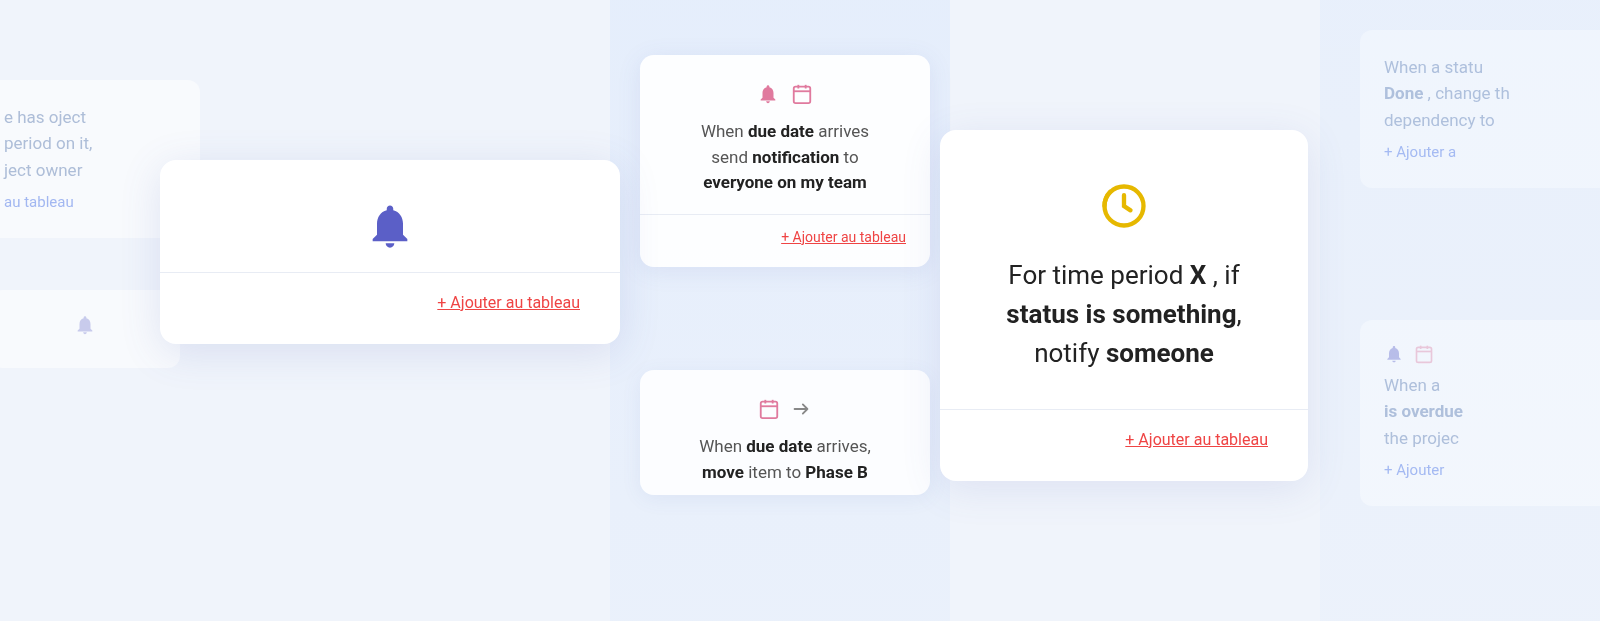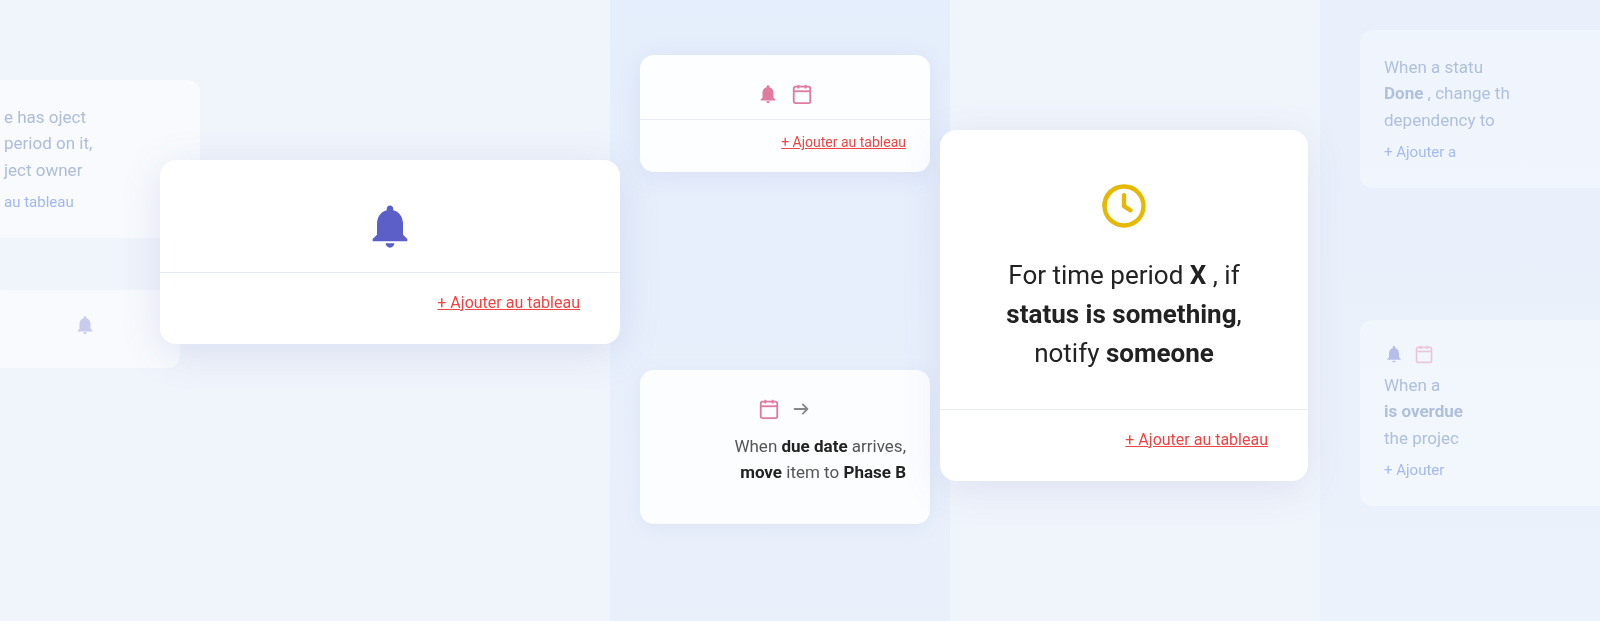--- a/index.html
+++ b/index.html
@@ -132,23 +132,23 @@
 
     
     .card-due-date-move {
       position: absolute;
       left: 640px;
       top: 370px;
       width: 290px;
       background: rgba(255,255,255,0.85);
       border-radius: 14px;
       box-shadow: 0 4px 20px rgba(80,100,180,0.08);
-      padding: 28px 24px 39px 24px;
+      padding: 28px 24px 10px 24px;
       z-index: 8;
-      text-align: right;
+      text-align: center;
     }
 
     .card-due-date-move .icons-row {
       display: flex;
       justify-content: center;
       align-items: center;
       gap: 10px;
       margin-bottom: 14px;
     }
 
@@ -309,20 +309,25 @@
     <svg width="22" height="22" viewBox="0 0 24 24" fill="none">
       <path d="M12 22c1.1 0 2-.9 2-2h-4c0 1.1.89 2 2 2zm6-6V11c0-3.07-1.64-5.64-4.5-6.32V4c0-.83-.67-1.5-1.5-1.5s-1.5.67-1.5 1.5v.68C7.63 5.36 6 7.92 6 11v5l-2 2v1h16v-1l-2-2z" fill="#e07a9e"></path>
     </svg>
     <svg width="22" height="22" viewBox="0 0 24 24" fill="none">
       <rect x="3" y="4" width="18" height="18" rx="2" stroke="#e07a9e" stroke-width="2" fill="none"></rect>
       <line x1="3" y1="9" x2="21" y2="9" stroke="#e07a9e" stroke-width="2"></line>
       <line x1="8" y1="2" x2="8" y2="6" stroke="#e07a9e" stroke-width="2"></line>
       <line x1="16" y1="2" x2="16" y2="6" stroke="#e07a9e" stroke-width="2"></line>
     </svg>
   </div>
+  <div class="card-text">
+    <span>When </span><strong>due date</strong><span> arrives</span><br>
+    <span>send </span><strong>notification</strong><span> to</span><br>
+    <strong>everyone on my team</strong>
+  </div>
   <hr class="card-divider-sm">
   <span class="add-to-board" style="font-size:14px;">+ Ajouter au tableau</span>
 </div>
 
 <div class="card-due-date-move">
   <div class="icons-row">
     <svg width="22" height="22" viewBox="0 0 24 24" fill="none">
       <rect x="3" y="4" width="18" height="18" rx="2" stroke="#e07a9e" stroke-width="2" fill="none"></rect>
       <line x1="3" y1="9" x2="21" y2="9" stroke="#e07a9e" stroke-width="2"></line>
       <line x1="8" y1="2" x2="8" y2="6" stroke="#e07a9e" stroke-width="2"></line>

